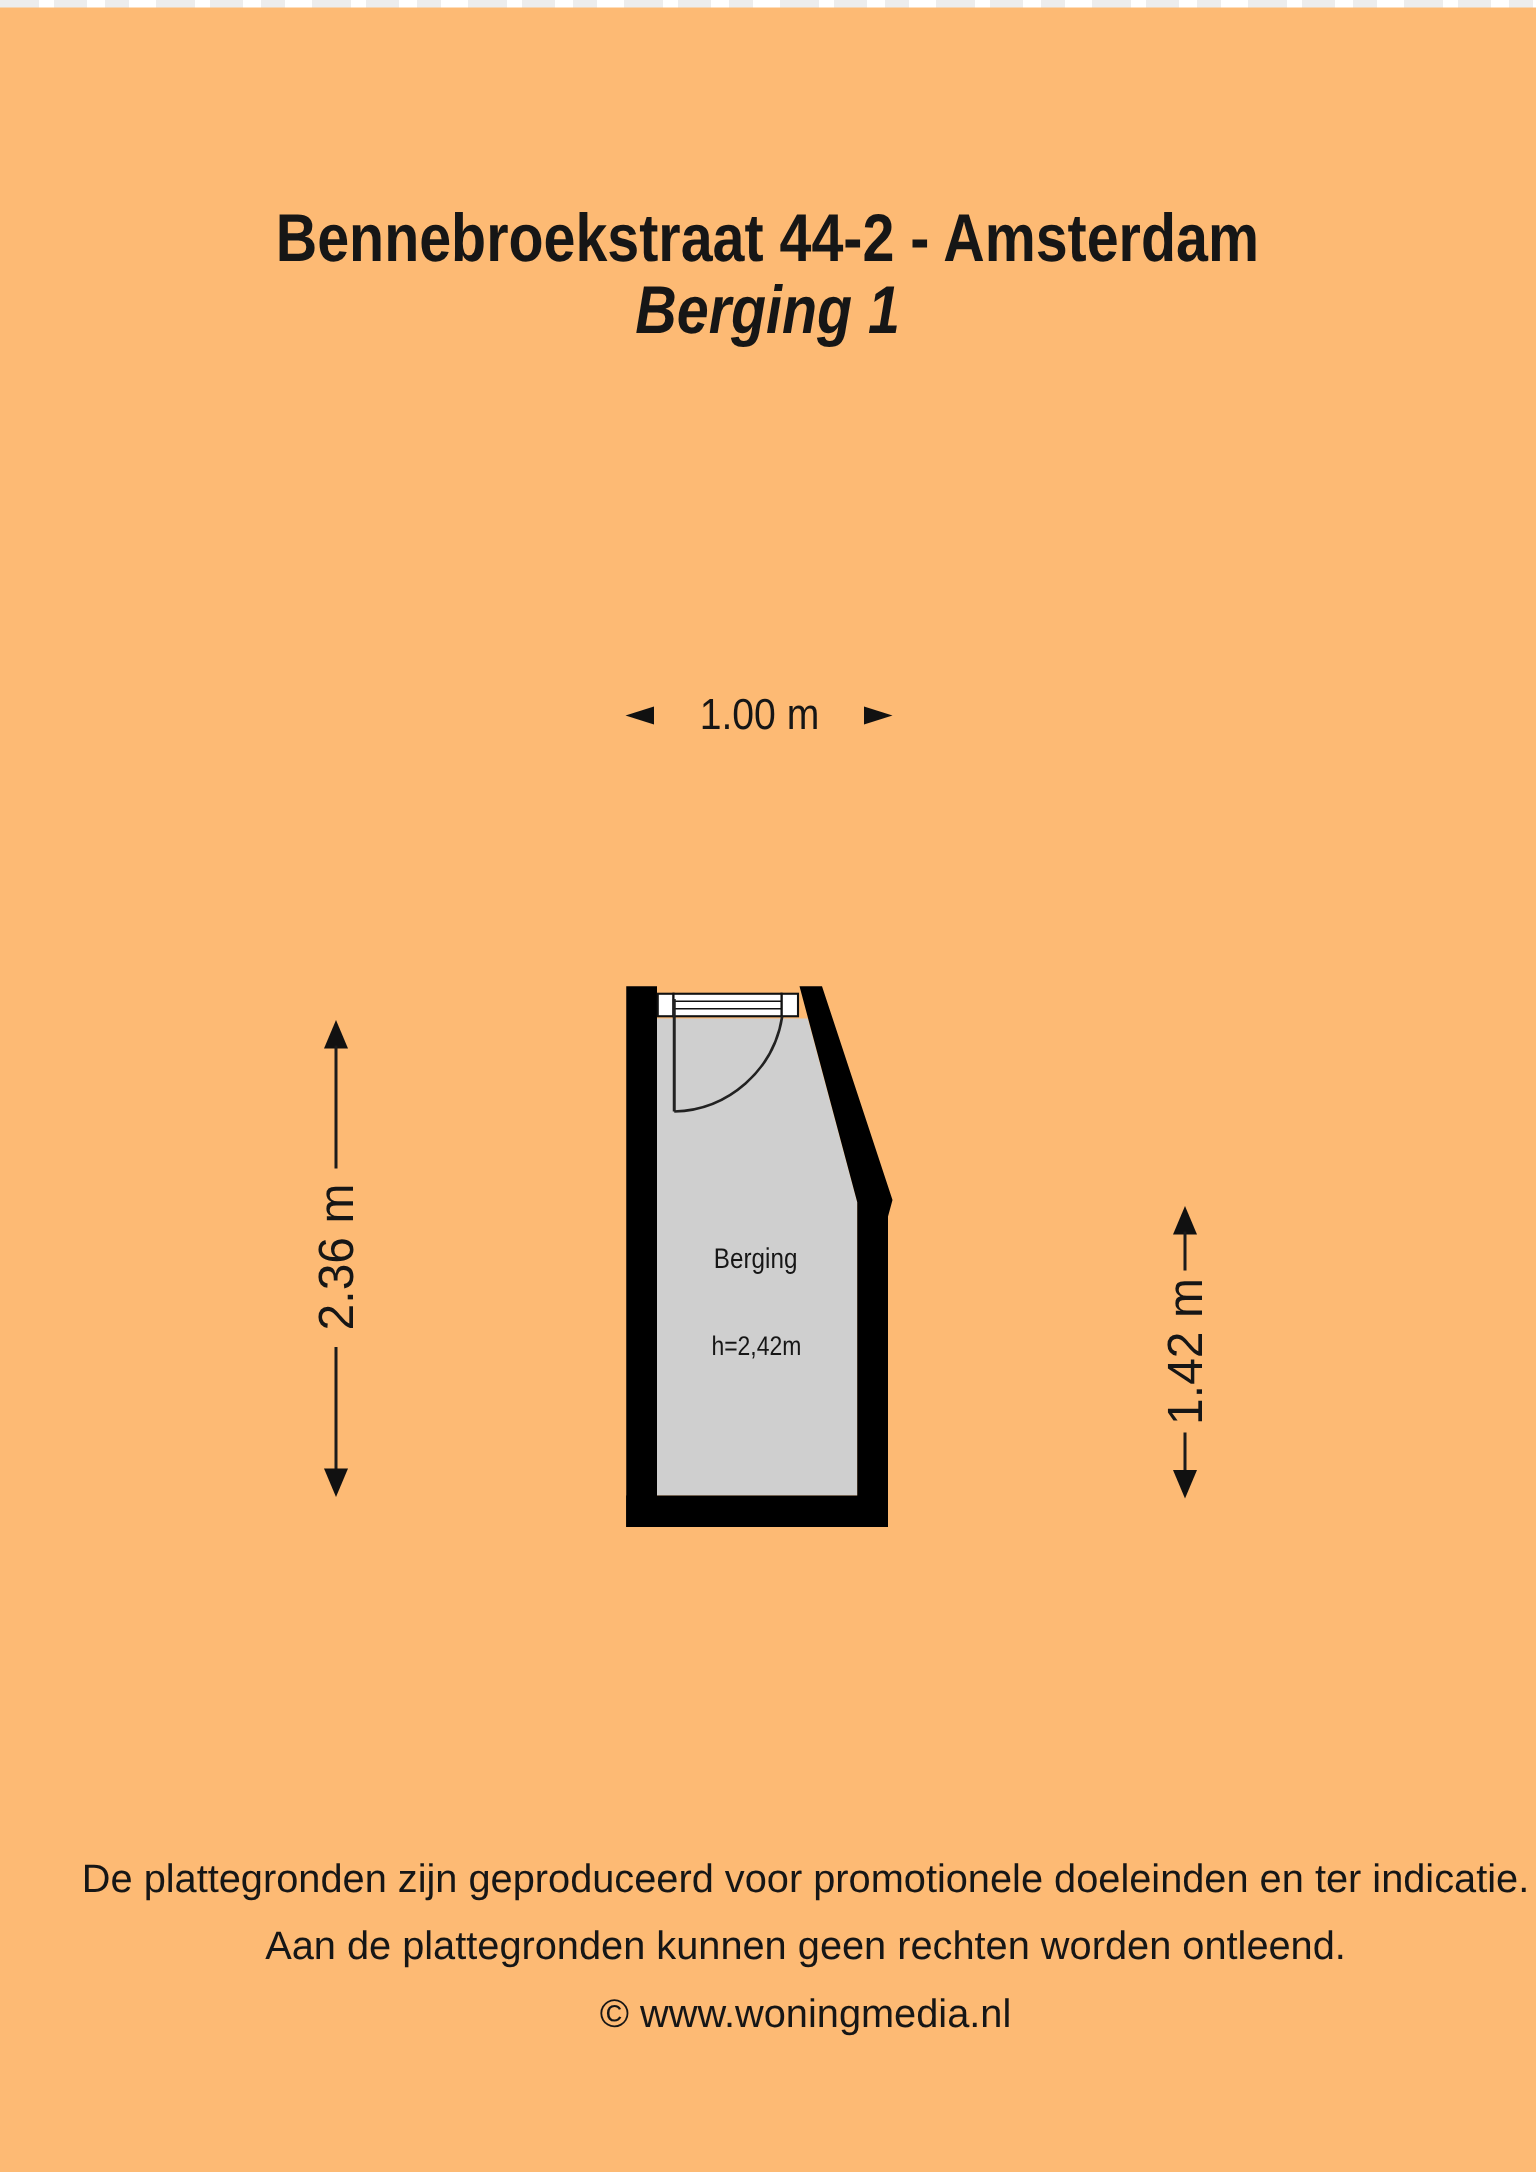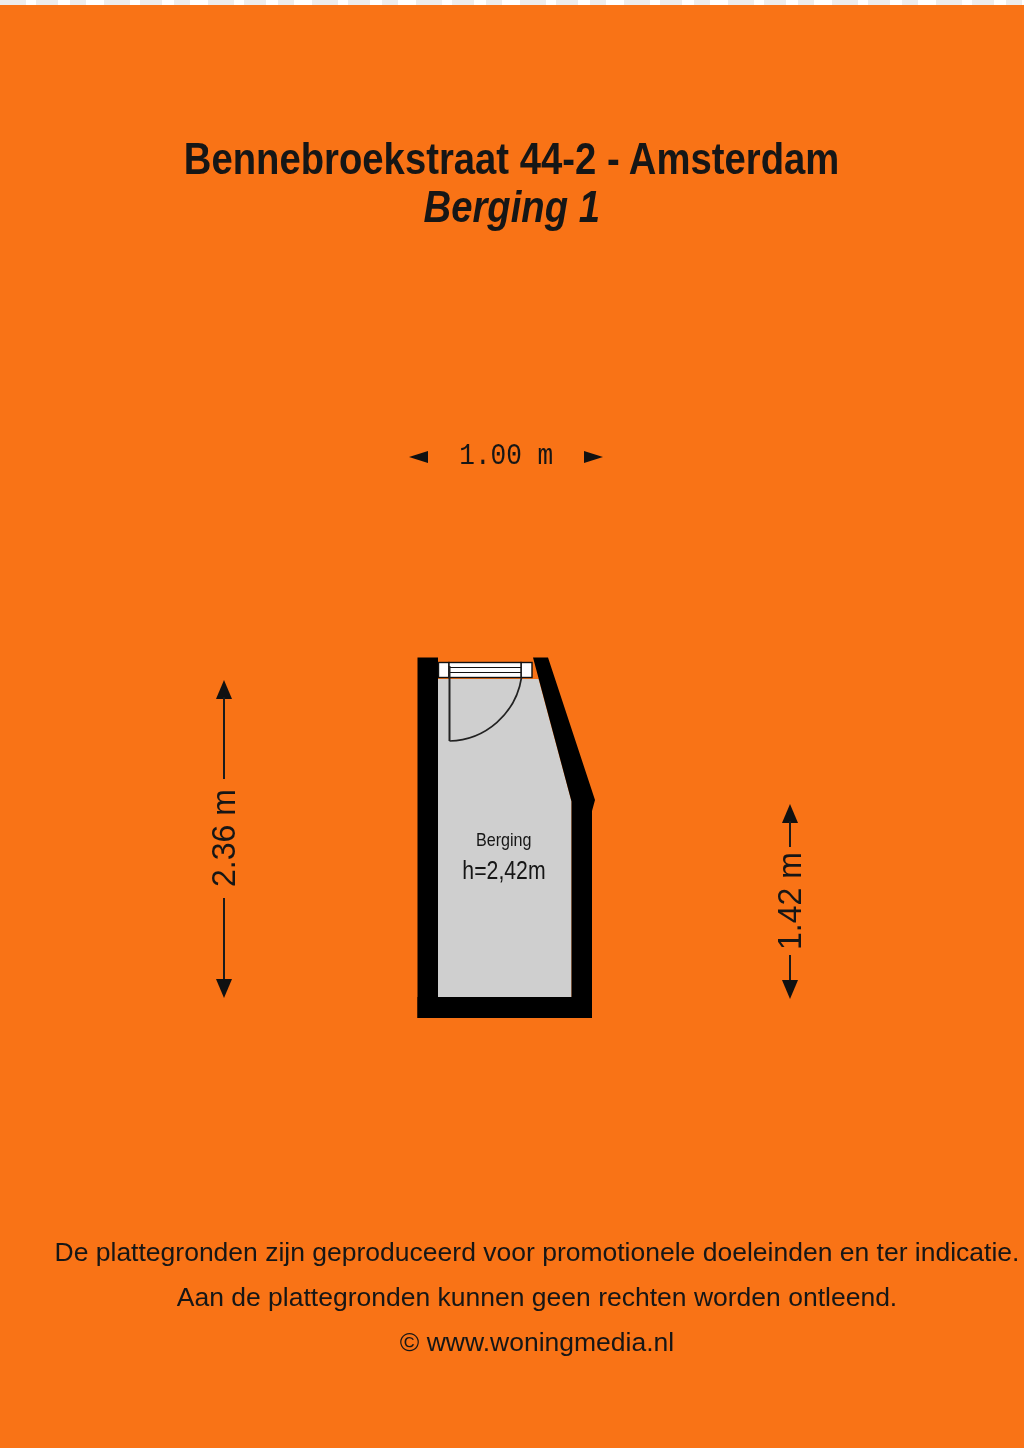--- a/index.html
+++ b/index.html
@@ -1,19 +1,19 @@
 <!DOCTYPE html>
 <html><head>
 <meta charset="utf-8">
 <style>
   html,body{margin:0;padding:0;background:#ffffff;}
   #page{
     position:relative;
     width:1024px;height:1448px;
-    background:#f97316;
+    background:#fdba74;
     font-family:"Liberation Sans", sans-serif;
     color:#161616;
     overflow:hidden;
   }
   .abs{position:absolute;}
   
   #top-artifact{
     left:0;top:0;width:1024px;height:5px;
     background:repeating-linear-gradient(90deg,
       #ededed 0 26px,#ffffff 26px 36px,
@@ -21,39 +21,39 @@
       #ededed 70px 86px,#ffffff 86px 104px);
   }
   .title-line{
     left:0;width:1024px;text-align:center;
     font-weight:bold;font-size:45px;line-height:46px;white-space:nowrap;
   }
   .narrow{display:inline-block;transform:scaleX(0.85);transform-origin:50% 50%;}
   .narrow90{display:inline-block;transform:scaleX(0.90);transform-origin:50% 50%;}
   
   #dim-top{
-    left:406px;top:442px;width:200px;height:30px;
-    display:flex;align-items:center;justify-content:center;gap:26px;font-family:Liberation Mono, monospace;
+    left:406px;top:462px;width:200px;height:30px;
+    display:flex;align-items:center;justify-content:center;gap:26px;
   }
   #dim-top .dim-text{font-size:29px;line-height:30px;white-space:nowrap;}
   .tri{width:0;height:0;}
   .tri-left {border-top:6px solid transparent;border-bottom:6px solid transparent;border-right:19px solid #111;}
   .tri-right{border-top:6px solid transparent;border-bottom:6px solid transparent;border-left:19px solid #111;}
   .tri-up   {border-left:8px solid transparent;border-right:8px solid transparent;border-bottom:19px solid #111;}
   .tri-down {border-left:8px solid transparent;border-right:8px solid transparent;border-top:19px solid #111;}
   .dim-vline{width:2px;background:#1b1b1b;}
   .vdim-label{
     width:120px;height:28px;text-align:center;
     font-size:33px;line-height:28px;white-space:nowrap;
     transform:rotate(-90deg) scaleX(0.97);transform-origin:50% 50%;
   }
   
   .room-label{left:394px;width:220px;text-align:center;white-space:nowrap;}
   #room-name{top:829px;font-size:19px;}
-  #room-height{top:856px;font-size:25px;}
+  #room-height{top:887px;font-size:18px;}
   
   .footer-line{left:0;width:1024px;text-align:center;font-size:26.5px;line-height:30px;white-space:nowrap;margin-left:25px;}
 </style>
 </head>
 <body>
 
 <div id="page">
 
   <div id="top-artifact" class="abs"></div>
 

